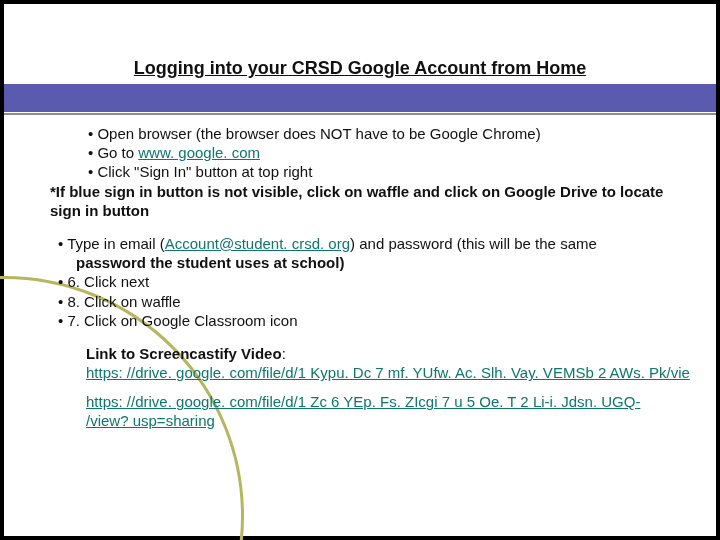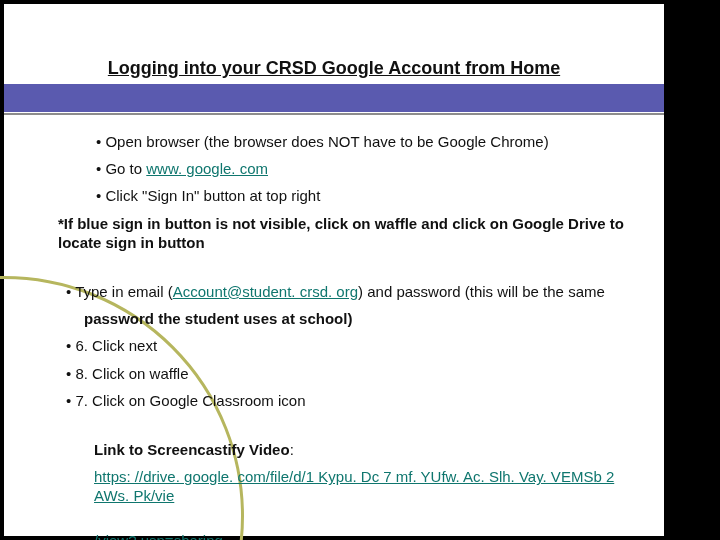--- a/index.html
+++ b/index.html
@@ -7,21 +7,21 @@
     width: 720px;
     height: 540px;
     background: #000;
     font-family: Arial, Helvetica, sans-serif;
     position: relative;
     overflow: hidden;
   }
   .slide {
     position: absolute;
     top: 4px; left: 4px;
-    width: 660px; height: 532px;
+    width: 712px; height: 532px;
     background: #fff;
   }
   .title-band {
     position: absolute;
     top: 80px; left: 0;
     width: 100%; height: 28px;
     background: #5a5aaf;
   }
   .title-band::after {
     content: "";
@@ -50,21 +50,21 @@
     border-radius: 50%;
     background: transparent;
   }
   .body {
     position: absolute;
     top: 120px; left: 46px; right: 18px;
     font-size: 15px;
     line-height: 1.28;
     color: #111;
   }
-  .body p { margin: 8px; }
+  .body p { margin: 0; }
   .ind1 { padding-left: 56px; text-indent: -18px; }
   .ind1::before { content: "• "; }
   .ind0 { padding-left: 26px; text-indent: -18px; }
   .ind0::before { content: "• "; }
   .noind { padding-left: 0; font-weight: bold; }
   .gap { height: 14px; }
   .gap2 { height: 10px; }
   .label-bold { font-weight: bold; }
   .u { }
   .link { text-decoration: underline; color: #0f766e; cursor: pointer; }
@@ -100,15 +100,16 @@
     <p class="ind0">8. Click on waffle</p>
     <p class="ind0">7. Click on Google Classroom icon</p>
 
     <div class="gap"></div>
 
     <p class="sec-text"><span class="label-bold u">Link to Screencastify Video</span><span>:</span></p>
     <p class="sec-link link">https: //drive. google. com/file/d/1 Kypu. Dc 7 mf. YUfw. Ac. Slh. Vay. VEMSb 2 AWs. Pk/vie</p>
 
     <div class="gap2"></div>
 
+    <p class="sec-link link">https: //drive. google. com/file/d/1 Zc 6 YEp. Fs. ZIcgi 7 u 5 Oe. T 2 Li-i. Jdsn. UGQ-</p>
     <p class="sec-link link">/view? usp=sharing</p>
   </div>
 </div>
 
 </body></html>

